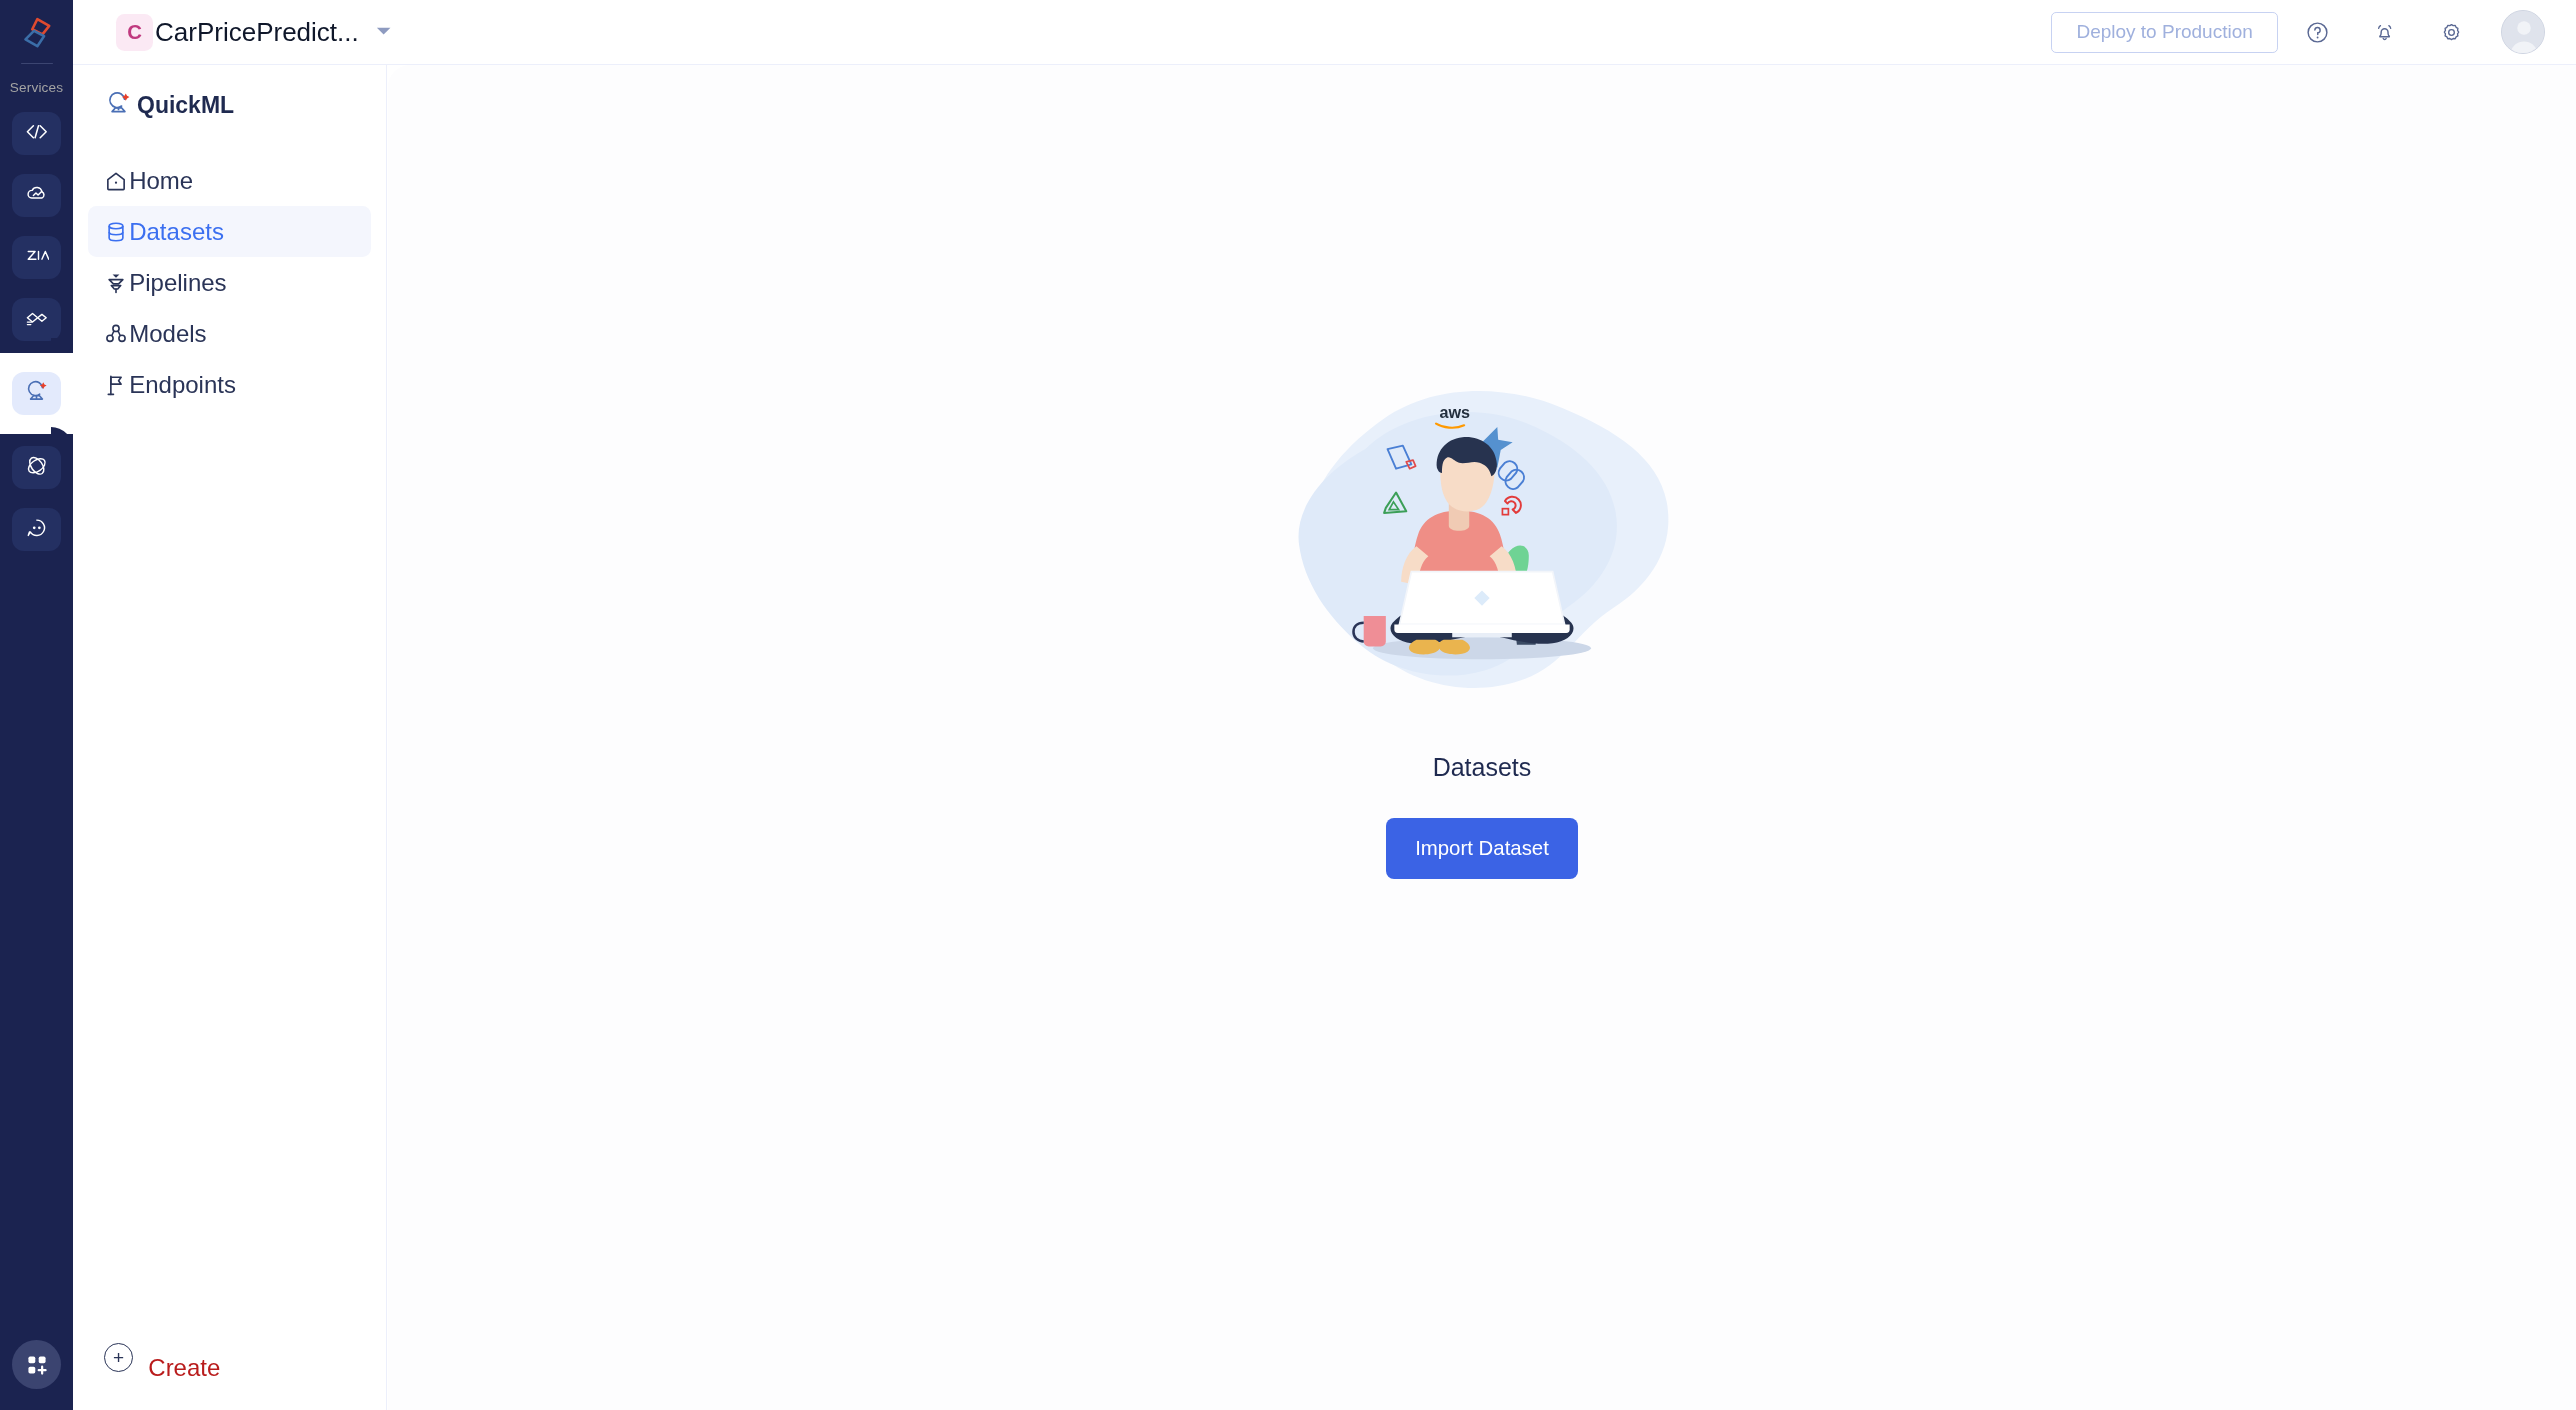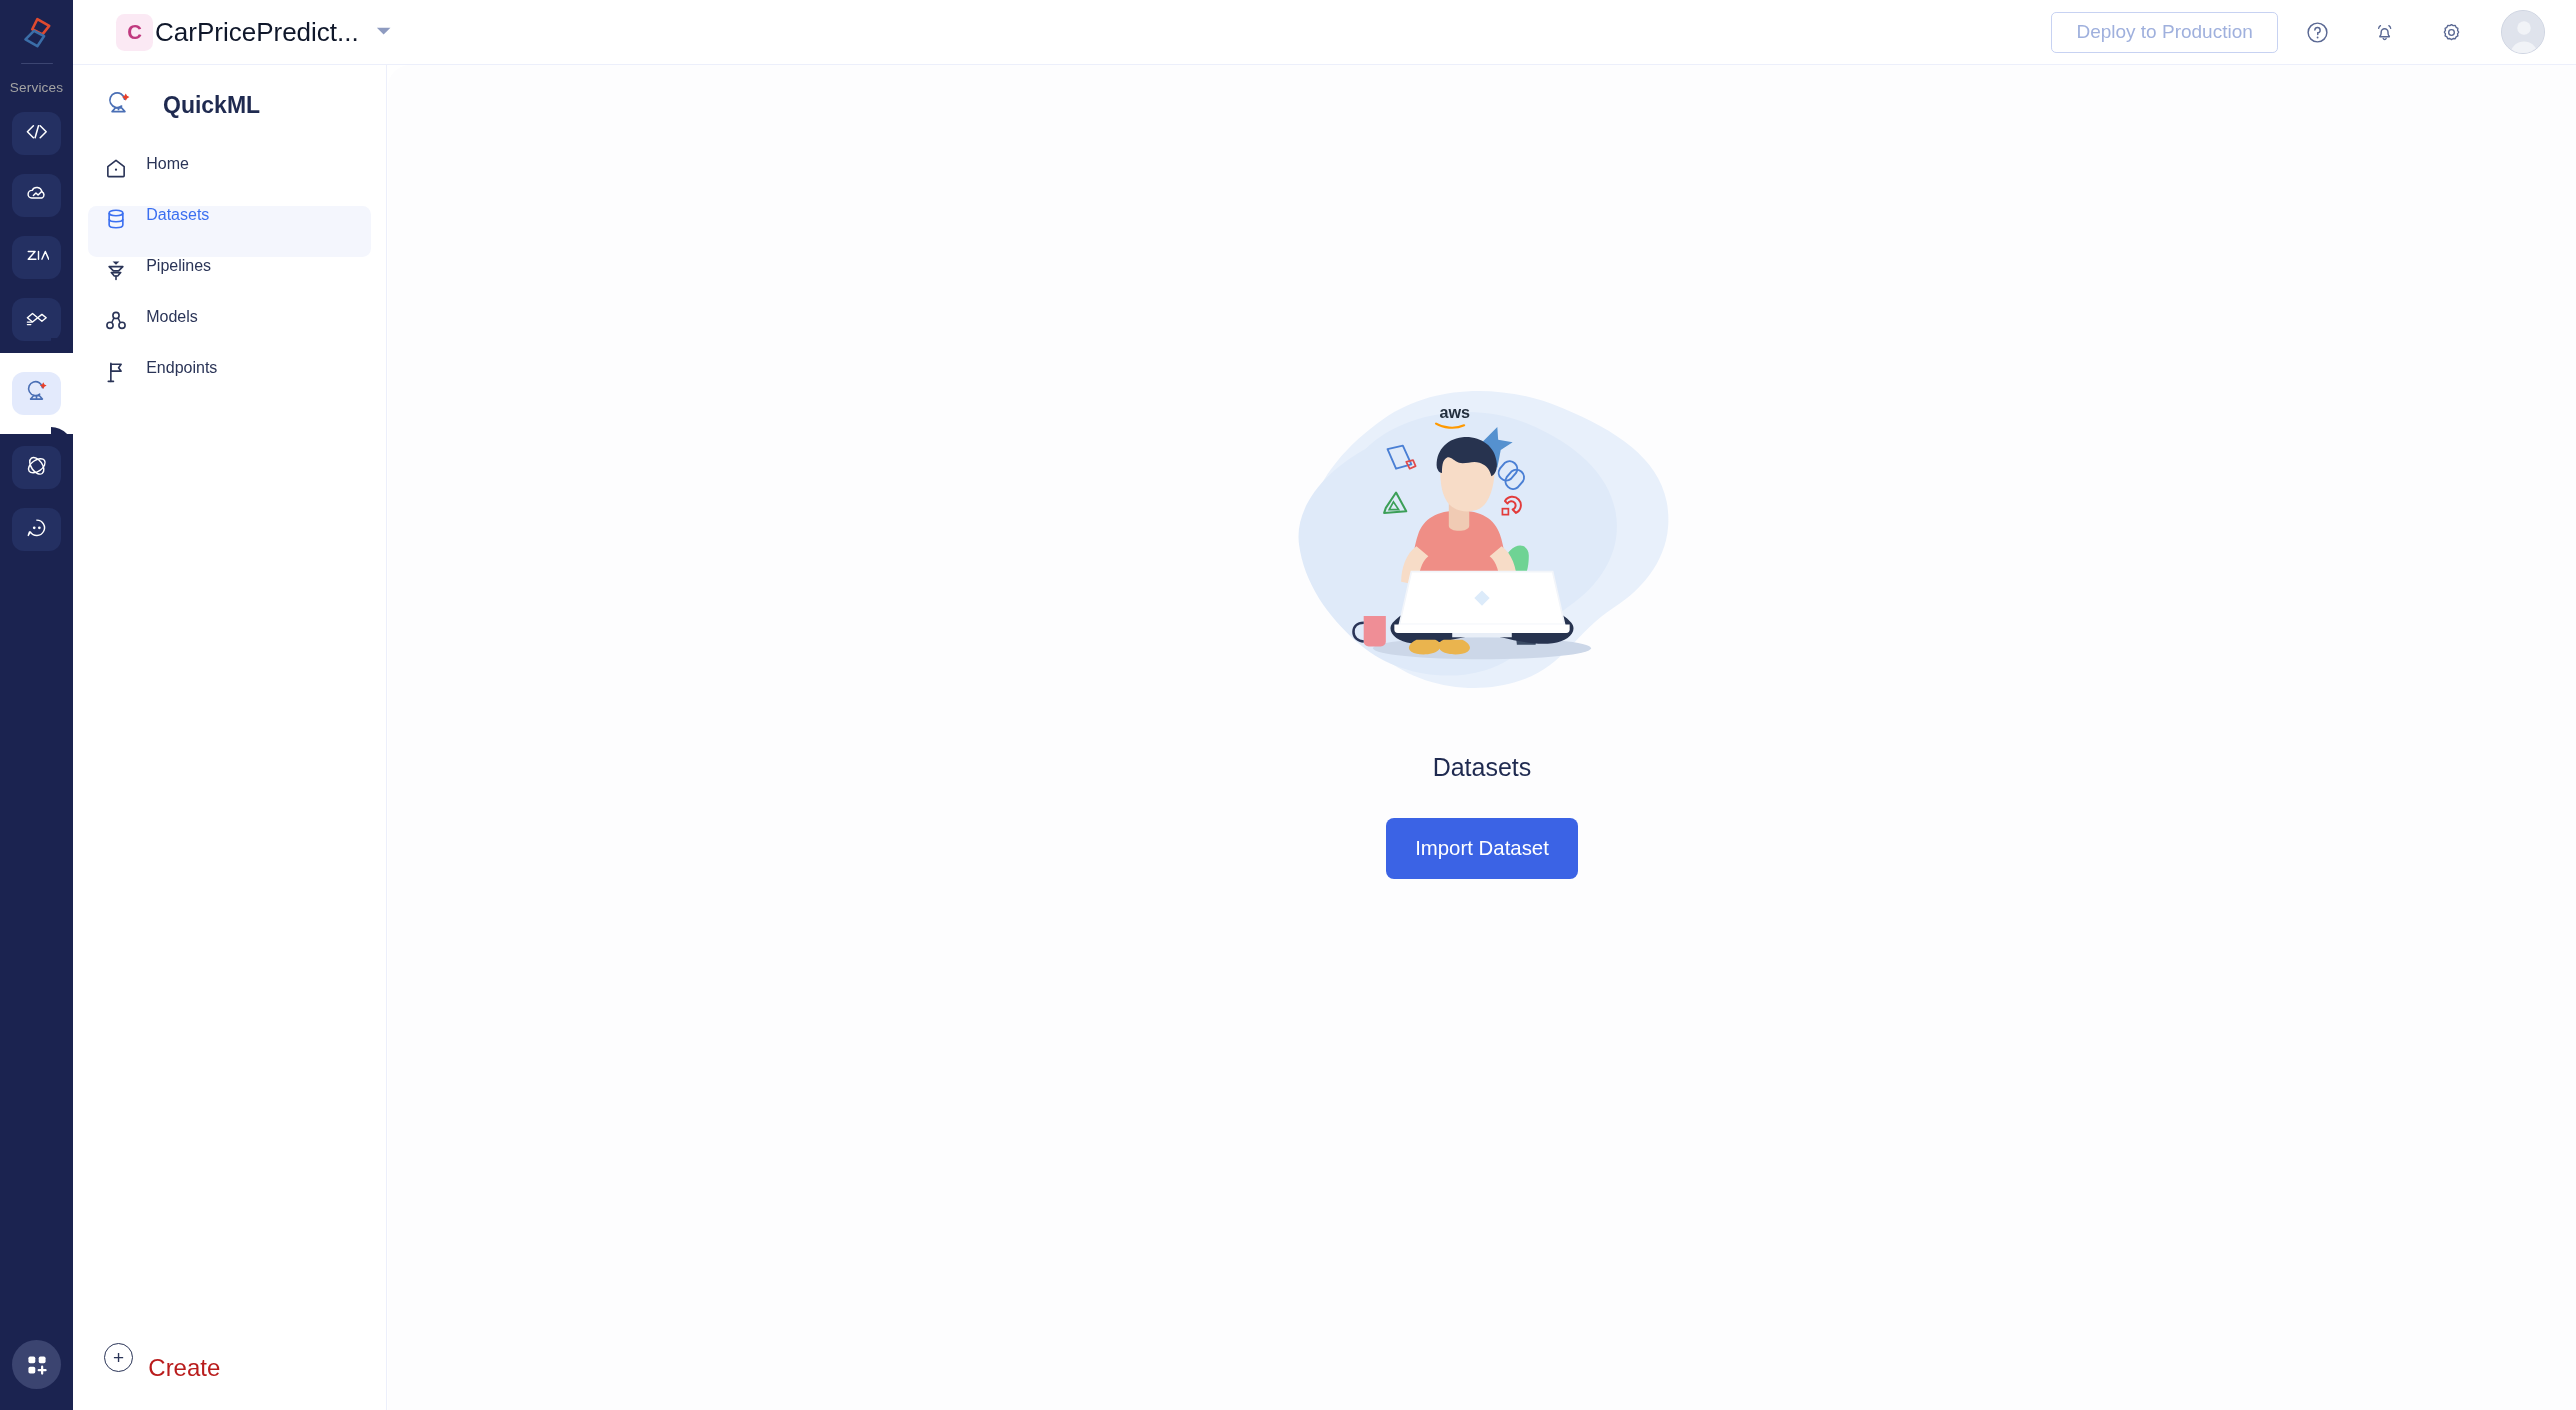--- a/index.html
+++ b/index.html
@@ -93,27 +93,27 @@
     overflow: hidden; position: relative; cursor: pointer;
   }
 
   
   .sidebar {
     position: absolute; left: 73px; top: 65px;
     width: 314px; height: 1346px;
     background: #ffffff; border-right: 0.9px solid #eceffb;
     z-index: 2;
   }
-  .brand { display: flex; align-items: center; gap: 30px; padding: 24px 0 0 31px; }
+  .brand { display: flex; align-items: center; gap: 4px; padding: 24px 0 0 31px; }
   .brand-name { font-size: 23px; font-weight: 700; color: #1f2a50; }
   .nav { margin-top: 34px; padding: 0 15.3px; }
   .nav-item {
-    display: flex; align-items: flex-start; gap: 17px;
+    display: flex; align-items: center; 
     height: 51px; padding-left: 15.3px; border-radius: 8.5px;
-    color: #2a3457; font-size: 16px; cursor: pointer;
+    color: #2a3457; font-size: 24px; cursor: pointer;
   }
   .nav-item.active { background: #f4f6fd; color: #3b6ff0; }
   .nav-icon { width: 25.6px; height: 25.6px; display: flex; align-items: center; justify-content: center; }
 
   .create-btn {
     position: absolute; left: 31px; bottom: 29px;
     display: flex; align-items: center; gap: 15.3px; cursor: pointer;
   }
   .create-circle {
     width: 29px; height: 29px; border-radius: 50%;

